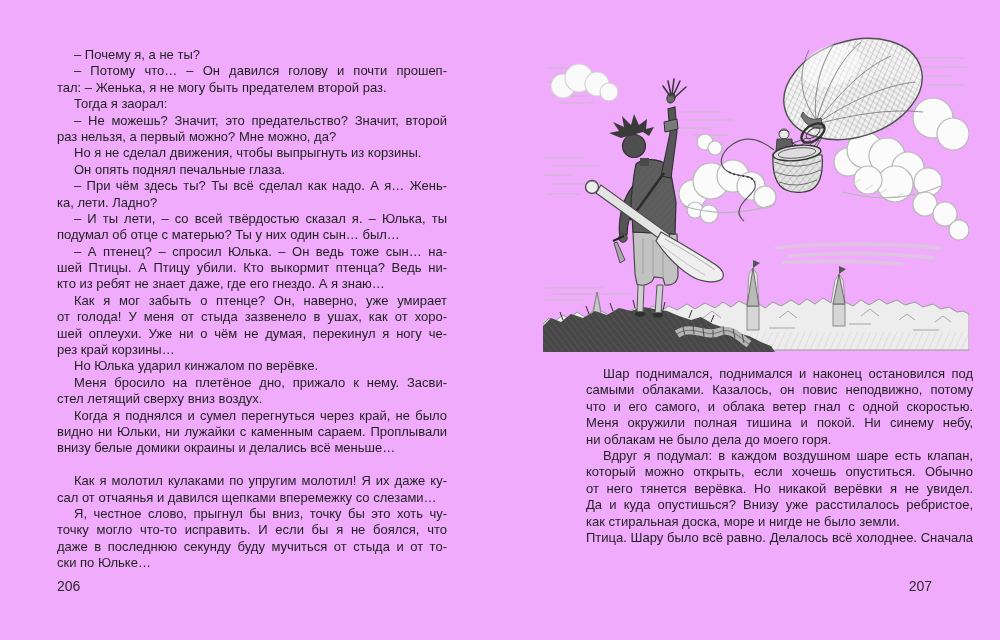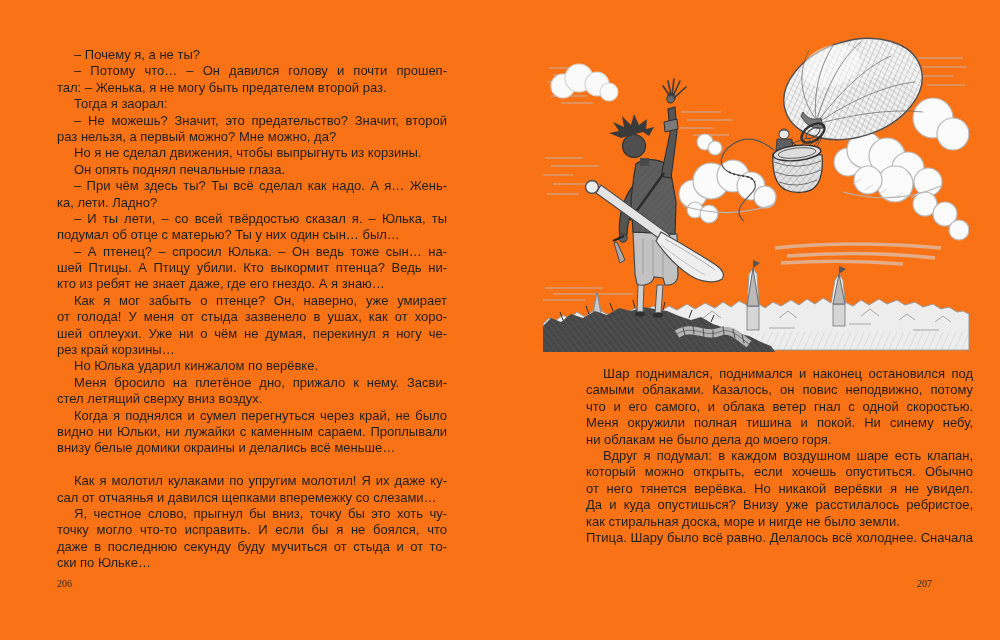--- a/index.html
+++ b/index.html
@@ -1,23 +1,23 @@
 <!DOCTYPE html>
 <html><head>
 <meta charset="utf-8">
 <style>
   html,body{margin:0;padding:0;background:#ffffff;}
   body{width:1000px;height:640px;overflow:hidden;font-family:"Liberation Sans",sans-serif;}
-  .spread{position:relative;width:1000px;height:640px;background:#f97316;color:#1f1f1f;}
+  .spread{position:relative;width:1000px;height:640px;background:#f0abfc;color:#1f1f1f;}
   .textcol{position:absolute;font-size:13px;line-height:16.4px;color:#1f1f1f;}
   .line{height:16.4px;overflow:hidden;text-align:justify;text-align-last:justify;}
   .line.end{text-align-last:left;}
   .line.ind{text-indent:17px;}
   .line.gap{height:16.4px;}
-  .pagenum{position:absolute;top:578px;font-size:10px;color:#2a2a2a;font-family:Liberation Serif, serif;}
+  .pagenum{position:absolute;top:578px;font-size:14px;color:#2a2a2a;}
   .pagenum.right{text-align:right;}
 </style>
 </head>
 <body>
 
 <div class="spread">
 
   <div>
     <div class="textcol" style="left:57px;top:47px;width:390px;">
         <div class="line ind end">– Почему я, а не ты?</div>

